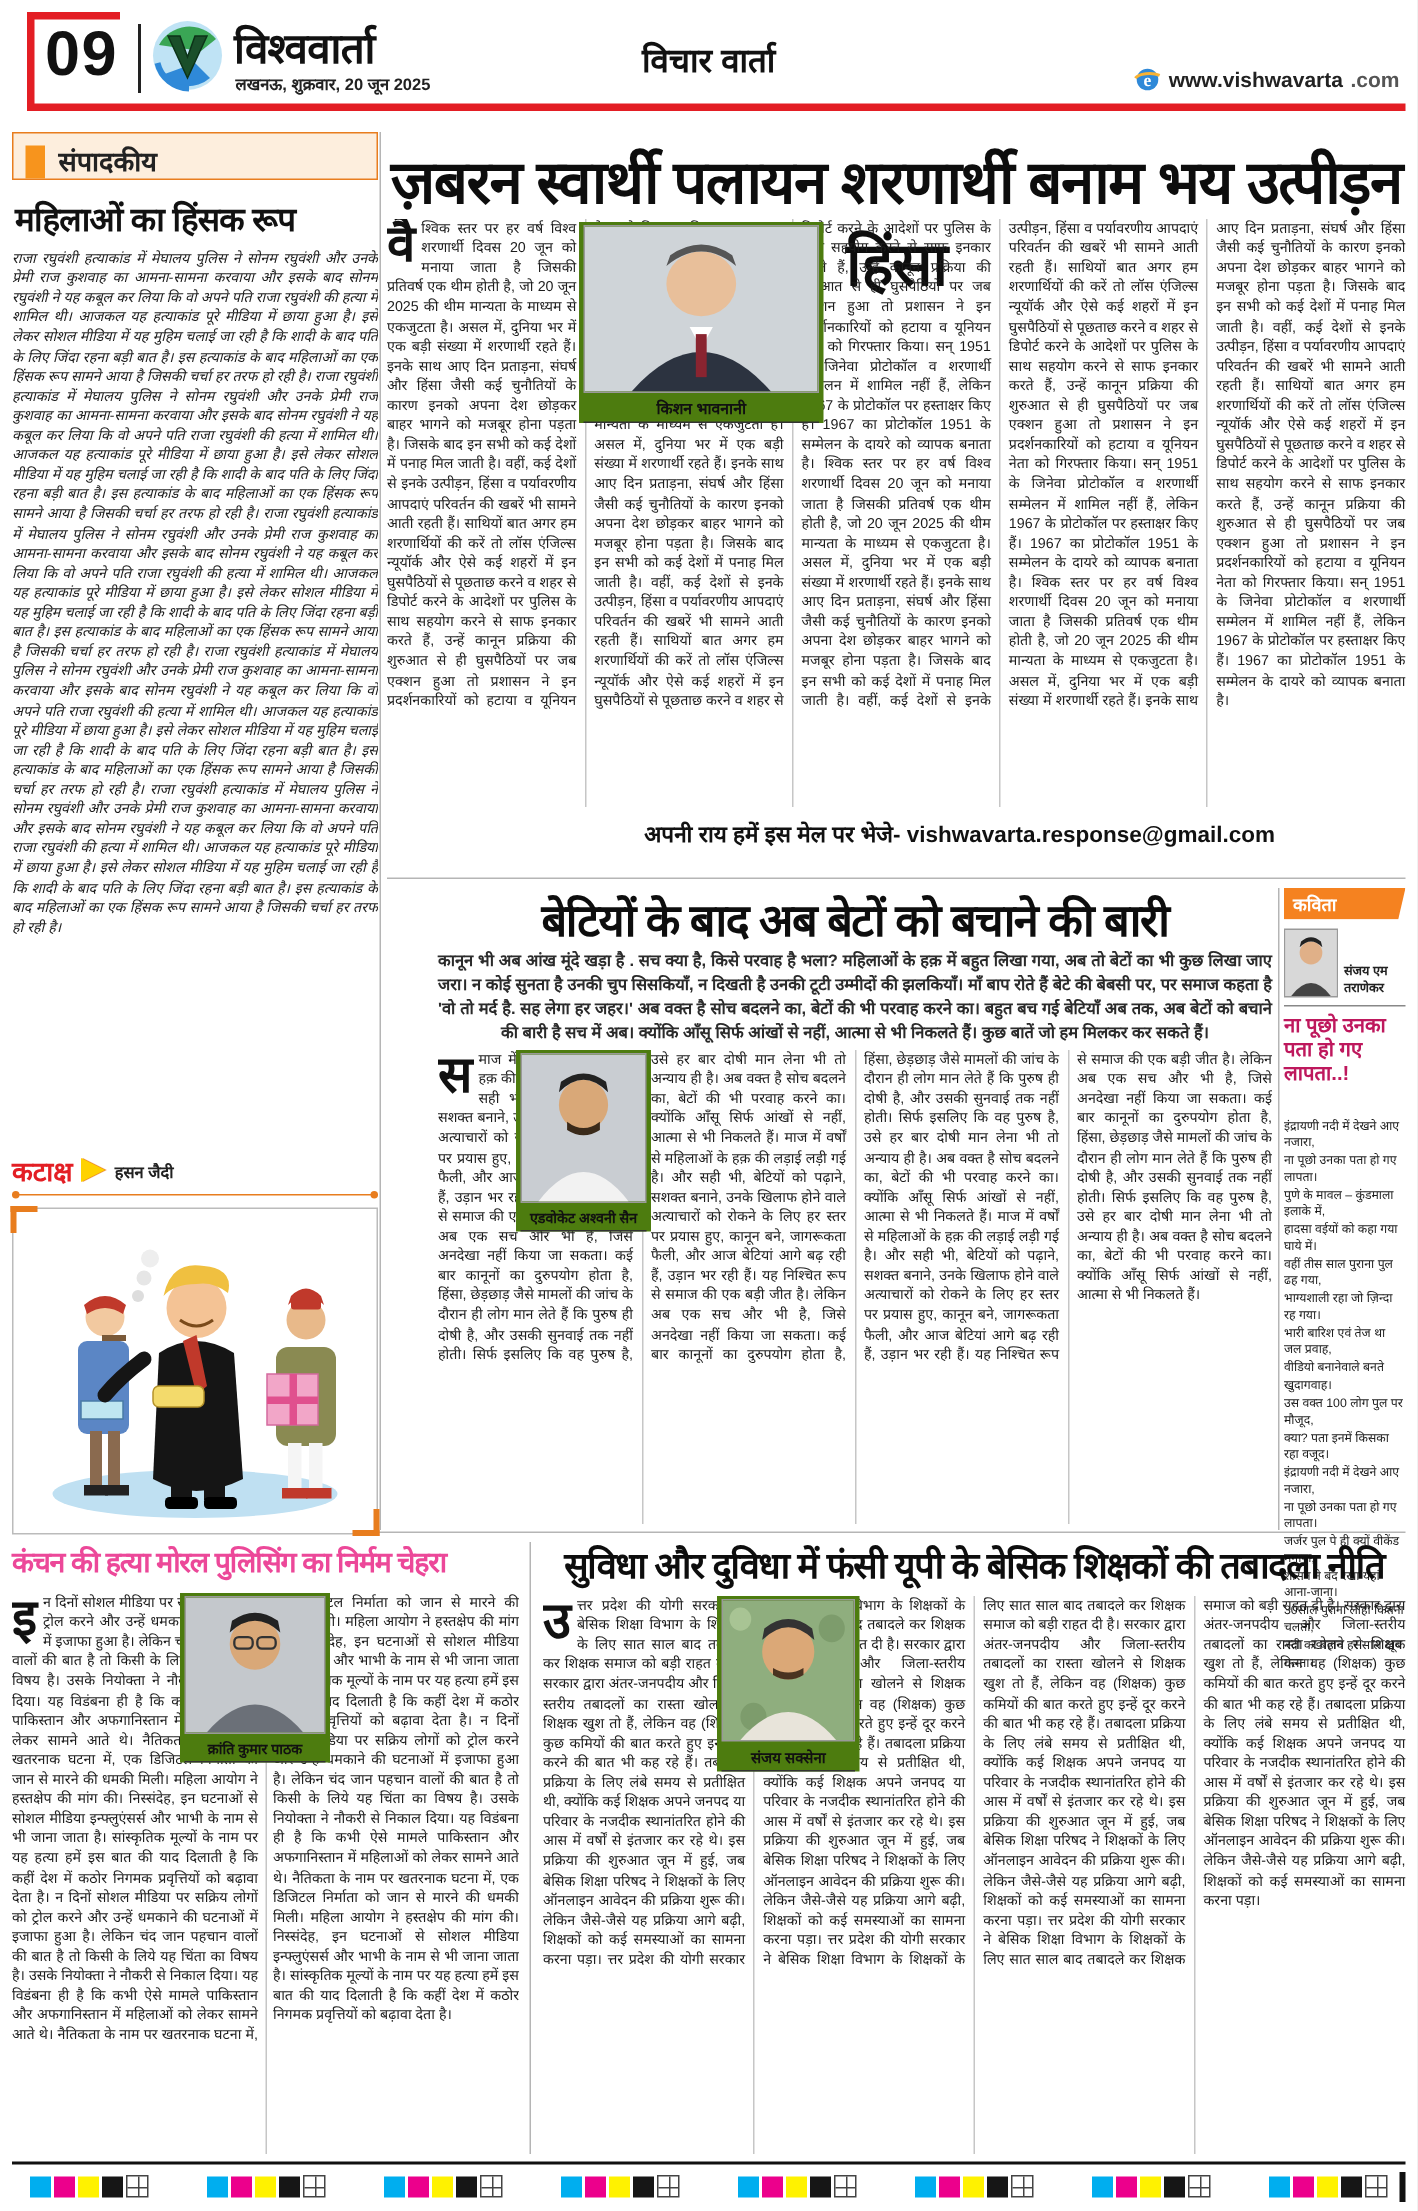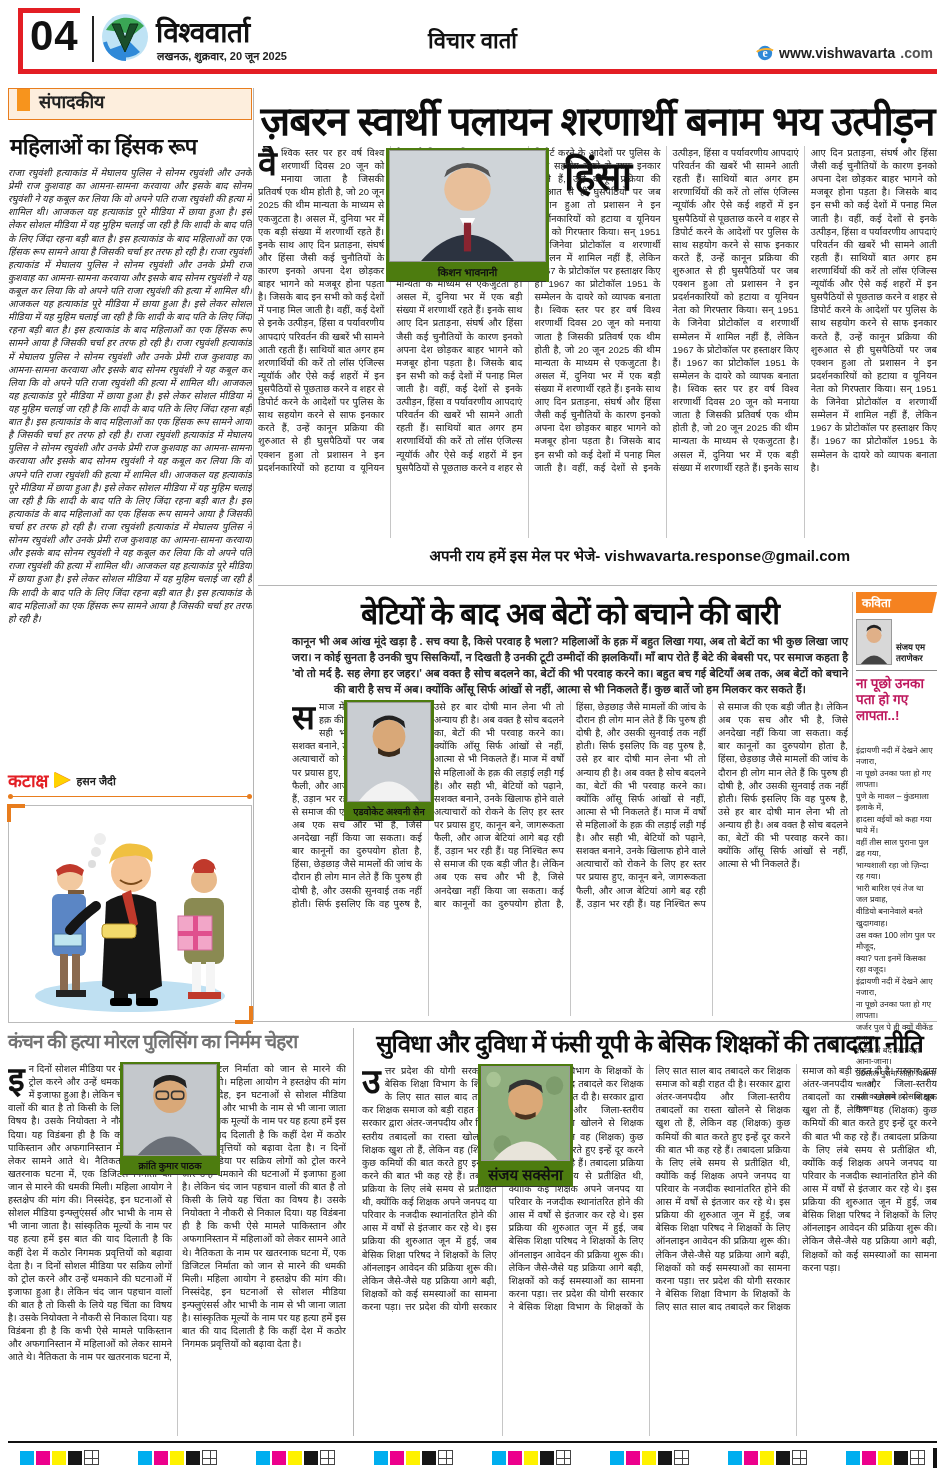--- a/index.html
+++ b/index.html
@@ -25,21 +25,21 @@
   
   .vline { position:absolute; width:1px; background:#b5b5b5; }
   .hline { position:absolute; height:1px; background:#b5b5b5; }
   .body-text { font-size:9.5px; line-height:1.38; text-align:justify; color:#1c1c1c; overflow:hidden; }
   .dropcap { float:left; font-size:34px; line-height:0.9; font-weight:bold; padding:2px 4px 0 0; color:#111; }
   .figure { position:absolute; background:#4d7c0f; padding:2px 3px 0 3px; text-align:center; }
   .figure .ph { width:100%; display:block; border:1px solid #999; }
   .figure .cap { font-size:10.5px; font-weight:bold; color:#111; padding:3px 0 2px 0; border-bottom:1.5px solid #333; }
   
   #editorial-box { position:absolute; left:8px; top:88px; width:244px; }
-  #editorial-hdr { border:1px solid #e87d1e; background:#fdeedd; height:32px; display:flex; align-items:flex-start; padding-left:8px; }
+  #editorial-hdr { border:1px solid #e87d1e; background:#fdeedd; height:32px; display:flex; align-items:flex-end; padding-left:8px; }
   #editorial-hdr .sq { width:13px; height:22px; background:#f7941d; margin-right:9px; }
   #editorial-hdr .t { font-size:18px; font-weight:bold; color:#222; }
   #editorial-title { font-size:22px; font-weight:bold; margin:10px 2px 6px 2px; letter-spacing:-0.5px; color:#111; }
   #editorial-body { height:548px;font-style:italic; }
   
   #kataksh { position:absolute; left:8px; top:768px; width:244px; }
   #kataksh-hdr { display:flex; align-items:center; gap:6px;text-align:right; }
   #kataksh-hdr .t { font-size:18px; font-weight:bold; color:#e31e24; }
   #kataksh-hdr .arrow { width:0; height:0; border-left:16px solid #ffd200; border-top:8px solid transparent; border-bottom:8px solid transparent; filter:drop-shadow(1px 0 0 #e87d1e); }
   #kataksh-hdr .a { font-size:11px; font-weight:bold; color:#222; }
@@ -64,28 +64,28 @@
   
   #poem { position:absolute; left:856px; top:592px; width:81px; }
   #poem-hdr { background:#f58220; color:#fff; font-size:12px; font-weight:bold; padding:2px 6px; clip-path:polygon(0 0,100% 0,94% 100%,0 100%); }
   #poem-author-row { display:flex; align-items:flex-end; gap:4px; margin-top:6px; }
   #poem-author-row .ph { width:36px; height:46px; border:1px solid #999; display:block; flex:none; }
   #poem-author { font-size:8.5px; font-weight:bold; color:#222; padding-bottom:2px; }
   #poem-rule { border-top:1px solid #888; margin:5px 0; }
   #poem-title { font-size:13.5px; font-weight:bold; line-height:1.2; color:#be185d; margin-bottom:20px; }
   .poem-line { font-size:8.2px; line-height:1.35; color:#1c1c1c; margin-bottom:1px; }
   
-  #bl-headline { position:absolute; left:8px; top:1028px; width:338px; font-size:19px; font-weight:bold; letter-spacing:-0.8px; color:#737373; }
+  #bl-headline { position:absolute; left:8px; top:1028px; width:338px; font-size:19px; font-weight:bold; letter-spacing:-0.8px; color:#ec4899; }
   #bl-cols { position:absolute; left:8px; top:1062px; width:338px; height:374px; column-count:2; column-gap:10px; column-rule:1px solid #c6c6c6; }
   #bl-figure { left:120px; top:1062px; width:100px; }
   #bl-figure .cap { font-size:9.5px; }
   #br-headline { position:absolute; left:362px; top:1026px; width:575px; text-align:center; font-size:24px; font-weight:bold; letter-spacing:-0.8px; color:#0d0d0d; }
   #br-cols { position:absolute; left:362px; top:1064px; width:575px; height:372px; column-count:4; column-gap:12px; column-rule:1px solid #c6c6c6; }
   #br-figure { left:478px; top:1064px; width:95px; }
-  #br-figure .cap { font-size:15px; }
+  #br-figure .cap { font-size:10px; }
   
   #press-line { position:absolute; left:8px; top:1441px; width:929px; height:2px; background:#111; }
   #regmarks { position:absolute; left:20px; right:20px; top:1450px; display:flex; justify-content:space-between; }
   .reggroup { display:flex; gap:2px; align-items:center; }
   .sw { width:14px; height:14px; }
   .sw.c{background:#00aeef}.sw.m{background:#ec008c}.sw.y{background:#fff200}.sw.k{background:#161616}
   .regmark { width:15px; height:15px; border:1px solid #444; position:relative; background:#fff; }
   .regmark:before, .regmark:after { content:""; position:absolute; background:#444; }
   .regmark:before { left:50%; top:0; width:1px; height:100%; }
   .regmark:after { top:50%; left:0; height:1px; width:100%; }
@@ -93,21 +93,21 @@
 </style>
 </head>
 <body>
 
 <div id="page">
 
   <div>
     <div class="red-bar" id="hdr-left-bar"></div>
     <div class="red-bar" id="hdr-top-bar"></div>
     <div class="red-bar" id="hdr-bottom-bar"></div>
-    <div id="page-number">04</div>
+    <div id="page-number">09</div>
     <div id="hdr-divider"></div>
     <svg id="logo" viewBox="0 0 50 50">
       <circle cx="25" cy="25" r="23" fill="#bfe3f5"></circle>
       <path d="M6 18 A23 23 0 0 1 44 14 L34 22 Z" fill="#3aa655"></path>
       <path d="M8 38 A23 23 0 0 0 40 40 L30 30 Z" fill="#2f89d8"></path>
       <path d="M12 12 L25 40 L38 12 L30 12 L25 26 L20 12 Z" fill="#1a4f2a" stroke="#0c3318" stroke-width="1"></path>
       <path d="M5 30 A22 22 0 0 0 26 47" fill="none" stroke="#2f89d8" stroke-width="4"></path>
     </svg>
     <div id="masthead">विश्ववार्ता</div>
     <div id="edition">लखनऊ,    शुक्रवार, 20 जून 2025</div>

